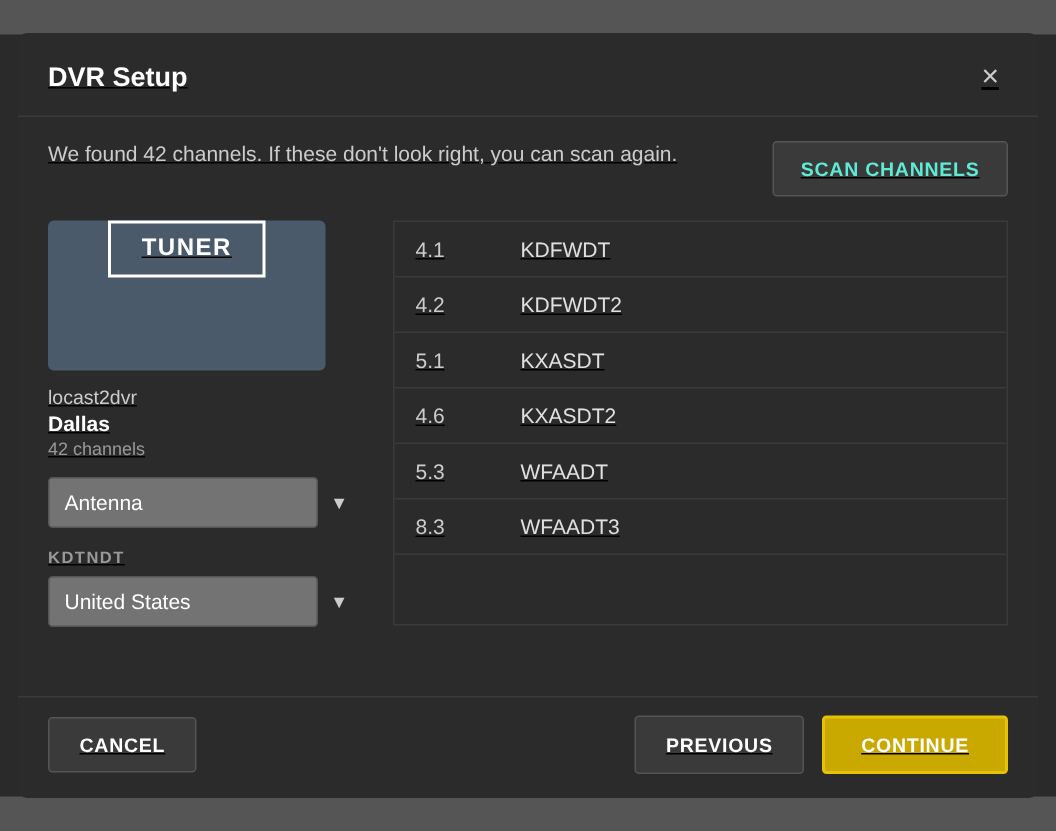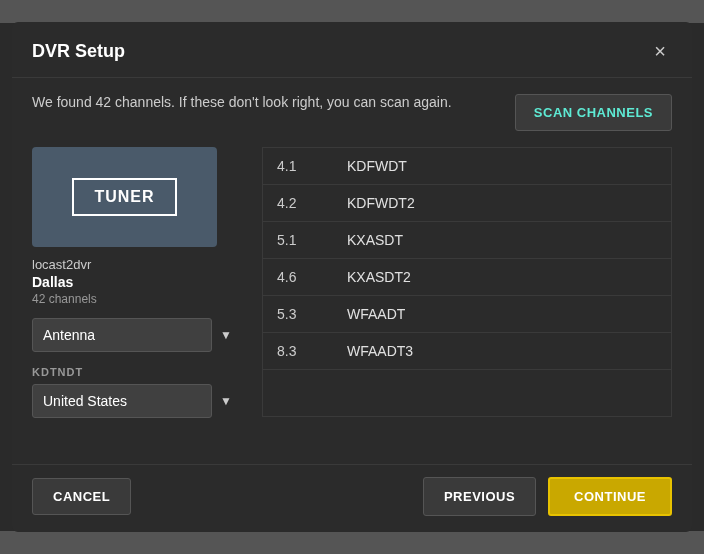--- a/index.html
+++ b/index.html
@@ -14,20 +14,21 @@
       font-family: Arial, sans-serif;
     }
 
     .modal-overlay {
       width: 704px;
       height: 508px;
       background: rgba(0,0,0,0.5);
       display: flex;
       align-items: center;
       justify-content: center;
+      text-decoration: underline;
     }
 
     .modal {
       background: #2b2b2b;
       border-radius: 6px;
       width: 680px;
       padding: 0;
       color: #e0e0e0;
       position: relative;
     }
@@ -93,21 +94,21 @@
       width: 210px;
       flex-shrink: 0;
     }
 
     .tuner-box {
       background: #4a5a6a;
       border-radius: 4px;
       width: 185px;
       height: 100px;
       display: flex;
-      align-items: center;
+      align-items: flex-start;
       justify-content: center;
       margin-bottom: 10px;
     }
 
     .tuner-label-box {
       border: 2px solid #fff;
       padding: 8px 20px;
       font-size: 16px;
       font-weight: bold;
       color: #fff;
@@ -133,21 +134,21 @@
       margin-bottom: 12px;
     }
 
     .select-wrapper {
       position: relative;
       margin-bottom: 14px;
     }
 
     .select-wrapper select {
       appearance: none;
-      background: #404040;
+      background: #737373;
       border: 1px solid #555;
       color: #fff;
       padding: 8px 30px 8px 10px;
       width: 180px;
       font-size: 14px;
       cursor: pointer;
       border-radius: 3px;
     }
 
     .select-arrow {

